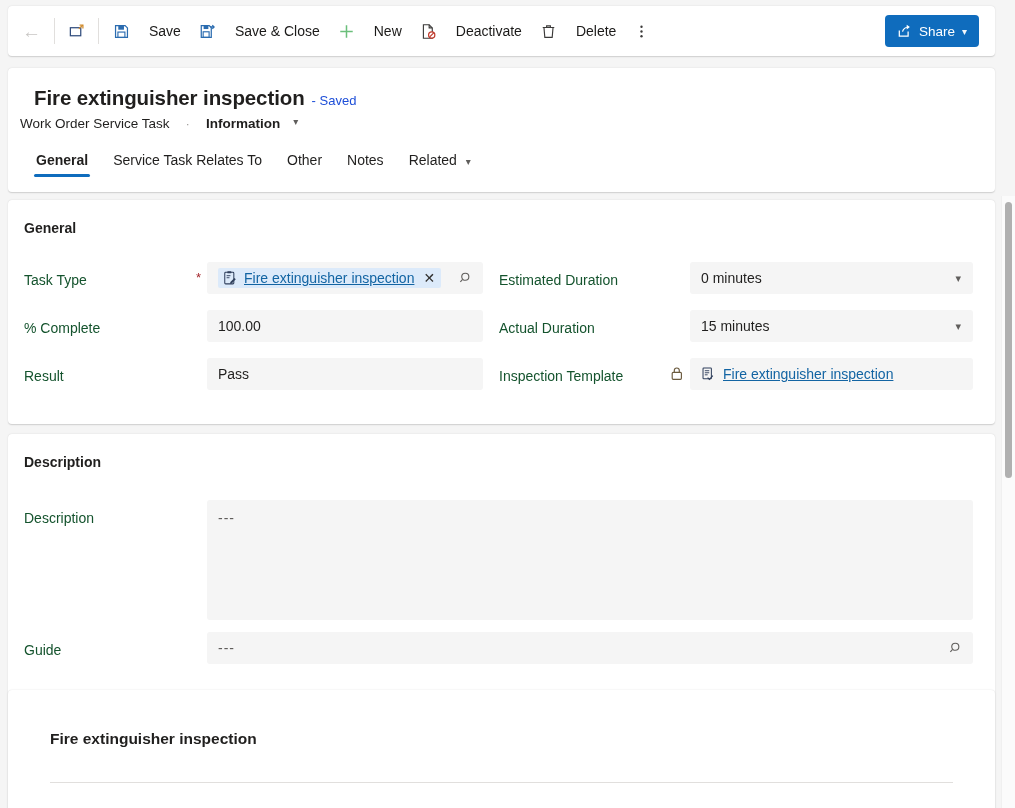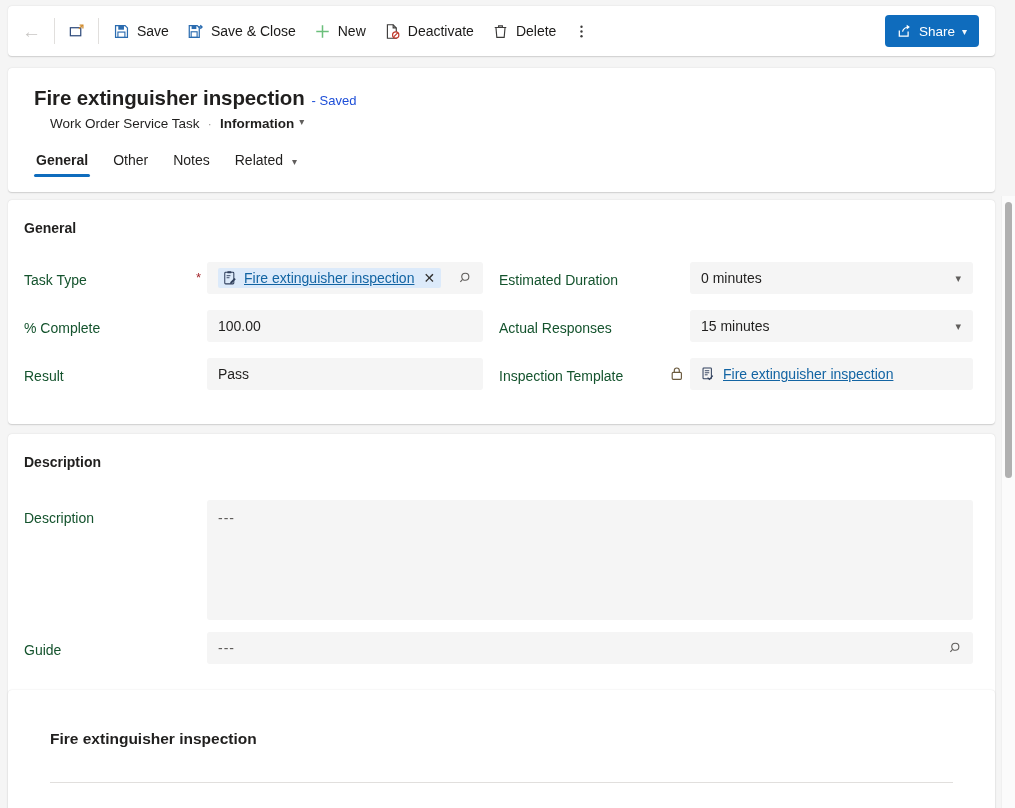--- a/index.html
+++ b/index.html
@@ -18,21 +18,21 @@
   }
   .cmdbar {
     position: absolute; left: 8px; top: 6px; width: 987px; height: 50px;
     background: #ffffff;
     border-radius: 4px;
     box-shadow: 0 0.6px 1.8px rgba(0,0,0,.10), 0 0.3px 0.9px rgba(0,0,0,.07);
     display: flex; align-items: center;
     padding: 0 6px;
   }
   .cb-btn {
-    display: flex; align-items: center; gap: 7px;
+    display: flex; align-items: center; gap: 19px;
     height: 36px; padding: 0 9px;
     border: none; background: transparent;
     font-family: "Liberation Sans", sans-serif;
     font-size: 14px; color: #1b1a19;
     cursor: pointer; border-radius: 3px;
     white-space: nowrap;
   }
   .cb-icononly { padding: 0 8px; gap: 0; }
   .cb-sep {
     width: 1px; height: 26px; background: #e1dfdd; margin: 0 5px;
@@ -65,22 +65,22 @@
     background: #ffffff; border-radius: 4px;
     box-shadow: 0 0.6px 1.8px rgba(0,0,0,.10), 0 0.3px 0.9px rgba(0,0,0,.07);
   }
   .rec-title-row {
     position: absolute; left: 26px; top: 18px;
     display: flex; align-items: baseline; gap: 7px;
   }
   .rec-title { font-size: 20.5px; font-weight: bold; color: #201f1e; letter-spacing: -0.1px;}
   .rec-saved { font-size: 13px; color: #1d4ed8; }
   .rec-sub {
-    position: absolute; left: 42px; top: 48px;
-    display: flex; align-items: flex-start; gap: 8px;
+    position: absolute; left: 12px; top: 48px;
+    display: flex; align-items: flex-start; gap: 16px;
     font-size: 13.5px; color: #201f1e;
   }
   .rec-sub .dot { color: #a19f9d; font-size: 13px; }
   .rec-sub .info { font-weight: bold; }
   .rec-sub .chev { color: #605e5c; font-size: 10px; margin-left: -3px; }
 
   .tabs {
     position: absolute; left: 26px; top: 77px;
     display: flex; align-items: flex-start; gap: 21px;
   }
@@ -299,20 +299,23 @@
   <div class="rec-sub">
     <span>Work Order Service Task</span>
     <span class="dot">·</span>
     <span class="info">Information</span>
     <span class="chev">▾</span>
   </div>
 
   <div class="tabs">
     <div class="tab active">
       <span>General</span>
+    </div>
+    <div class="tab">
+      <span>Service Task Relates To</span>
     </div>
     <div class="tab">
       <span>Other</span>
     </div>
     <div class="tab">
       <span>Notes</span>
     </div>
     <div class="tab">
       <span>Related</span>
       <span class="tchev">▾</span>
@@ -358,21 +361,21 @@
     <div class="fld" style="left:199px; top:158px; width:276px; height:32px;">
       <span class="fld-text">Pass</span>
     </div>
 
     <div class="field-label" style="left:491px; top:72px;">Estimated Duration</div>
     <div class="fld" style="left:682px; top:62px; width:283px; height:32px;">
       <span class="fld-text">0 minutes</span>
       <span class="fld-chev">▾</span>
     </div>
 
-    <div class="field-label" style="left:491px; top:120px;">Actual Responses</div>
+    <div class="field-label" style="left:491px; top:120px;">Actual Duration</div>
     <div class="fld" style="left:682px; top:110px; width:283px; height:32px;">
       <span class="fld-text">15 minutes</span>
       <span class="fld-chev">▾</span>
     </div>
 
     <div class="field-label" style="left:491px; top:168px;">Inspection Template</div>
     <div class="lock-ico" style="left:662px; top:166px;">
       <svg class="svgi" width="14" height="15" viewBox="0 0 14 15">
         <rect x="2.2" y="6.3" width="9.2" height="7" rx="1" fill="none" stroke="#6b5a3e" stroke-width="1.15"></rect>
         <path d="M4.3 6.3V4.5a2.5 2.5 0 0 1 5 0v1.8" fill="none" stroke="#6b5a3e" stroke-width="1.15"></path>

